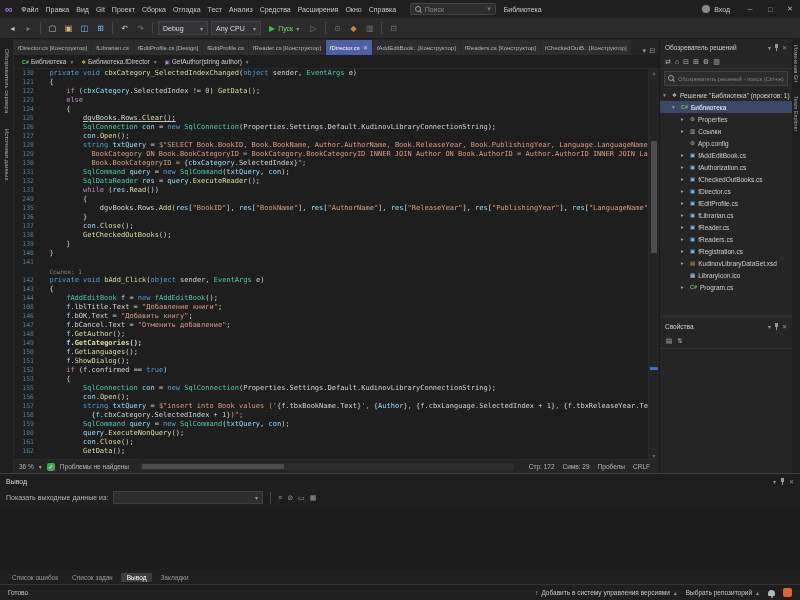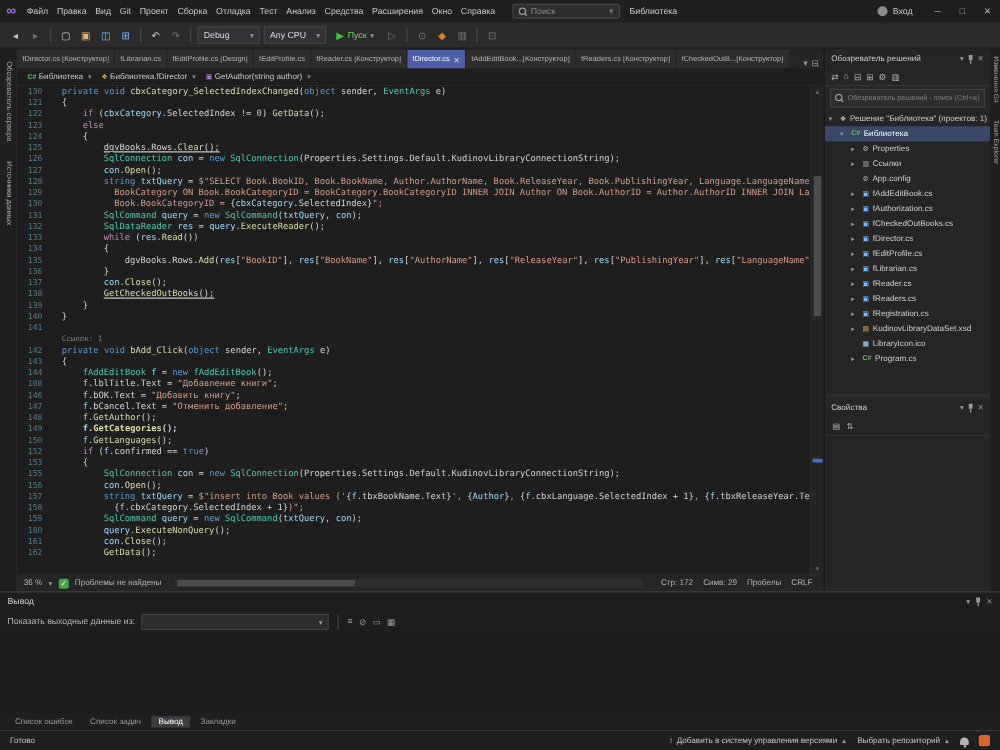--- a/index.html
+++ b/index.html
@@ -297,38 +297,38 @@
             </div>
             <div class="row">
               <span class="ln">132</span>
               <span class="txt" style="padding-left: 42px;"><span class="tk-t">SqlDataReader</span><span class="tk-p"> </span><span class="tk-v">res</span><span class="tk-p"> = </span><span class="tk-v">query</span><span class="tk-p">.</span><span class="tk-m">ExecuteReader</span><span class="tk-p">();</span></span>
             </div>
             <div class="row">
               <span class="ln">133</span>
               <span class="txt" style="padding-left: 42px;"><span class="tk-c">while</span><span class="tk-p"> (</span><span class="tk-v">res</span><span class="tk-p">.</span><span class="tk-m">Read</span><span class="tk-p">())</span></span>
             </div>
             <div class="row">
-              <span class="ln">134</span>
+              <span class="ln">249</span>
               <span class="txt" style="padding-left: 42px;"><span class="tk-p">{</span></span>
             </div>
             <div class="row">
               <span class="ln">135</span>
               <span class="txt" style="padding-left: 58.8px;"><span class="tk-p">dgvBooks.Rows.</span><span class="tk-m">Add</span><span class="tk-p">(</span><span class="tk-v">res</span><span class="tk-p">[</span><span class="tk-s">"BookID"</span><span class="tk-p">], </span><span class="tk-v">res</span><span class="tk-p">[</span><span class="tk-s">"BookName"</span><span class="tk-p">], </span><span class="tk-v">res</span><span class="tk-p">[</span><span class="tk-s">"AuthorName"</span><span class="tk-p">], </span><span class="tk-v">res</span><span class="tk-p">[</span><span class="tk-s">"ReleaseYear"</span><span class="tk-p">], </span><span class="tk-v">res</span><span class="tk-p">[</span><span class="tk-s">"PublishingYear"</span><span class="tk-p">], </span><span class="tk-v">res</span><span class="tk-p">[</span><span class="tk-s">"LanguageName"</span><span class="tk-p">], </span></span>
             </div>
             <div class="row">
               <span class="ln">136</span>
               <span class="txt" style="padding-left: 42px;"><span class="tk-p">}</span></span>
             </div>
             <div class="row">
               <span class="ln">137</span>
               <span class="txt" style="padding-left: 42px;"><span class="tk-v">con</span><span class="tk-p">.</span><span class="tk-m">Close</span><span class="tk-p">();</span></span>
             </div>
             <div class="row">
               <span class="ln">138</span>
-              <span class="txt" style="padding-left: 42px; text-decoration: underline;"><span class="tk-m">GetCheckedOutBooks</span><span class="tk-p">();</span></span>
+              <span class="txt" style="padding-left: 42px;"><span class="tk-m">GetCheckedOutBooks</span><span class="tk-p">();</span></span>
             </div>
             <div class="row">
               <span class="ln">139</span>
               <span class="txt" style="padding-left: 25.2px;"><span class="tk-p">}</span></span>
             </div>
             <div class="row">
               <span class="ln">140</span>
               <span class="txt" style="padding-left: 8.4px;"><span class="tk-p">}</span></span>
             </div>
             <div class="row">
@@ -367,20 +367,24 @@
               <span class="ln">148</span>
               <span class="txt" style="padding-left: 25.2px;"><span class="tk-v">f</span><span class="tk-p">.</span><span class="tk-m">GetAuthor</span><span class="tk-p">();</span></span>
             </div>
             <div class="row">
               <span class="ln">149</span>
               <span class="txt" style="padding-left: 25.2px; font-weight: bold;"><span class="tk-v">f</span><span class="tk-p">.</span><span class="tk-m">GetCategories</span><span class="tk-p">();</span></span>
             </div>
             <div class="row">
               <span class="ln">150</span>
               <span class="txt" style="padding-left: 25.2px;"><span class="tk-v">f</span><span class="tk-p">.</span><span class="tk-m">GetLanguages</span><span class="tk-p">();</span></span>
+            </div>
+            <div class="row">
+              <span class="ln">151</span>
+              <span class="txt" style="padding-left: 25.2px;"><span class="tk-v">f</span><span class="tk-p">.</span><span class="tk-m">ShowDialog</span><span class="tk-p">();</span></span>
             </div>
             <div class="row">
               <span class="ln">152</span>
               <span class="txt" style="padding-left: 25.2px;"><span class="tk-c">if</span><span class="tk-p"> (</span><span class="tk-v">f</span><span class="tk-p">.confirmed == </span><span class="tk-k">true</span><span class="tk-p">)</span></span>
             </div>
             <div class="row">
               <span class="ln">153</span>
               <span class="txt" style="padding-left: 25.2px;"><span class="tk-p">{</span></span>
             </div>
             <div class="row">

